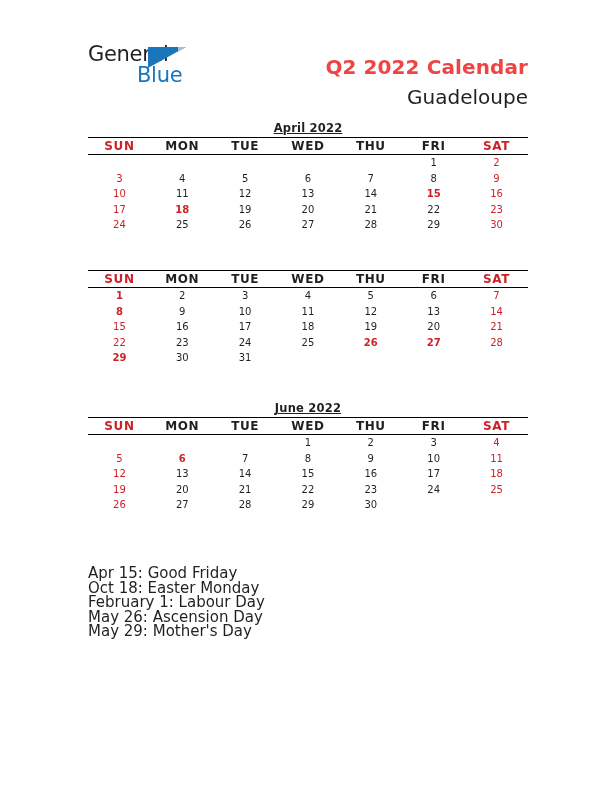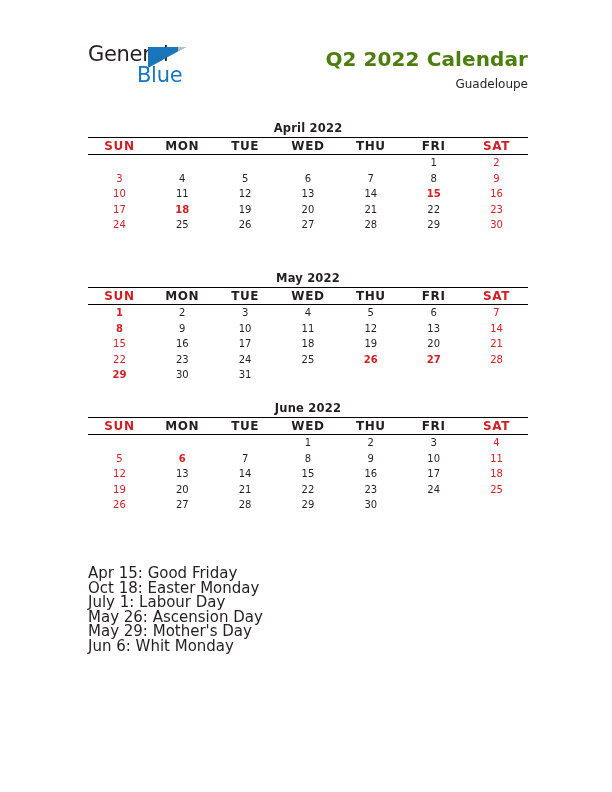--- a/index.html
+++ b/index.html
@@ -72,27 +72,28 @@
   .title-block {
     position: absolute;
     right: 84px;
     top: 48px;
     text-align: right;
   }
   .title-main {
     font-family: "DejaVu Sans", sans-serif;
     font-size: 20px;
     font-weight: bold;
-    color: #4d7c0f;
+    color: #ef4444;
     letter-spacing: 0.1px;
     line-height: 1.15;
+    margin-top: 8px;
   }
   .title-sub {
     font-family: "DejaVu Sans", sans-serif;
-    font-size: 12px;
+    font-size: 20px;
     font-weight: 400;
     color: #231f20;
     margin-top: 7px;
     line-height: 1.1;
   }
 
   
   .month {
     position: absolute;
     left: 88px;
@@ -104,20 +105,21 @@
 
   .month-title {
     text-align: center;
     font-family: "DejaVu Sans", sans-serif;
     font-size: 11.5px;
     font-weight: bold;
     color: #231f20;
     height: 17px;
     line-height: 17px;
     letter-spacing: 0.2px;
+    text-decoration: underline;
   }
 
   table.cal {
     border-collapse: collapse;
     width: 440px;
     table-layout: fixed;
   }
   table.cal th,
   table.cal td {
     width: 62.85px;
@@ -254,21 +256,20 @@
             <td>27</td>
             <td>28</td>
             <td>29</td>
             <td class="red">30</td>
           </tr>
         </tbody>
     </table>
   </div>
 
   <div class="month" id="month-1">
-    <div class="month-title">May 2022</div>
     <table class="cal">
       <thead>
           <tr>
             <th class="wk-end">SUN</th>
             <th>MON</th>
             <th>TUE</th>
             <th>WED</th>
             <th>THU</th>
             <th>FRI</th>
             <th class="wk-end">SAT</th>
@@ -384,19 +385,18 @@
             <td></td>
             <td></td>
           </tr>
         </tbody>
     </table>
   </div>
 
   <div class="holidays">
       <div class="holiday-line">Apr 15: Good Friday</div>
       <div class="holiday-line">Oct 18: Easter Monday</div>
-      <div class="holiday-line">July 1: Labour Day</div>
+      <div class="holiday-line">February 1: Labour Day</div>
       <div class="holiday-line">May 26: Ascension Day</div>
       <div class="holiday-line">May 29: Mother's Day</div>
-      <div class="holiday-line">Jun 6: Whit Monday</div>
     </div>
 
 </div>
 
 </body></html>

